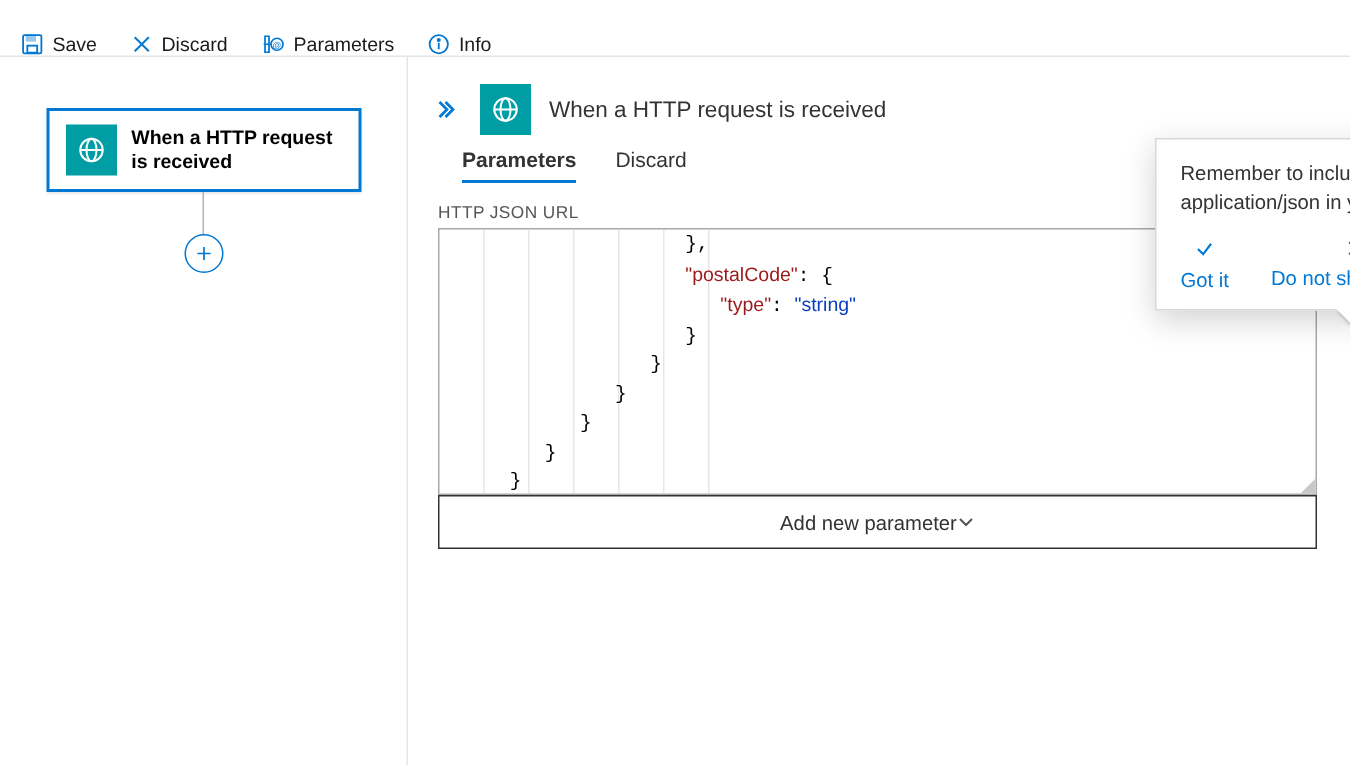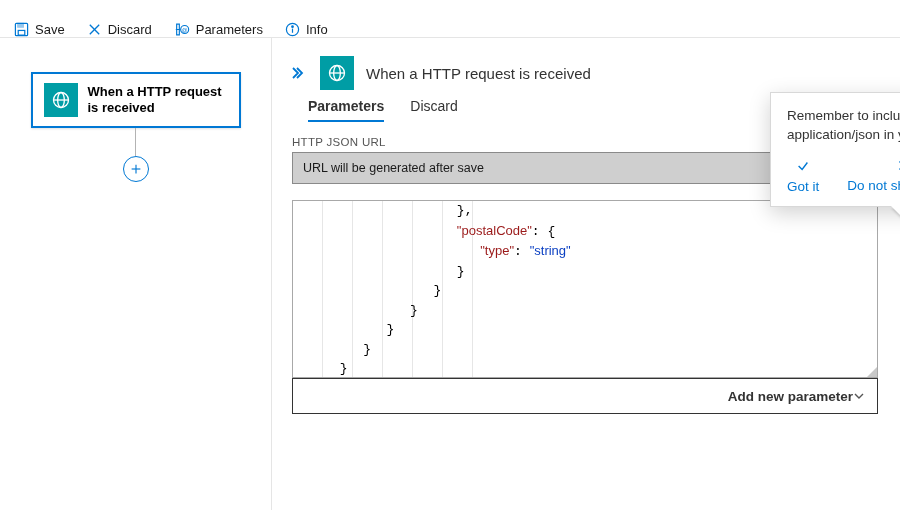--- a/index.html
+++ b/index.html
@@ -39,21 +39,21 @@
   .schema-box { width:100%; height:178px; border:1px solid #a8a8a8; background:#fff; overflow:hidden; position:relative; }
   .schema-box .guides { position:absolute; top:0; bottom:0; left:0; display:flex; }
   .schema-box .guides span { width:30px; border-right:1px solid #e6e6e6; }
   .schema-box pre { position:relative; z-index:1; font-family: Consolas, "Courier New", monospace; font-size:13px; line-height:1.5; white-space:pre; }
   .j-key { color:#9b1a1a; }
   .j-str { color:#0a3fc2; }
   .schema-corner { position:absolute; right:0; bottom:0; width:0; height:0; border-right:10px solid #c8c8c8; border-top:10px solid transparent; }
 
   .sample-link { margin:8px 0 18px 0; color:#0078d4; font-size:13px; cursor:pointer; }
 
-  .add-param { width:100%; height:36px; border:1px solid #333; background:#fff; font-size:13.5px; color:#333; display:flex; align-items:center; justify-content:flex-end; padding:0 12px; cursor:pointer;font-weight:bold; }
+  .add-param { width:100%; height:36px; border:1px solid #333; background:#fff; font-size:13.5px; color:#333; display:flex; align-items:center; justify-content:center; padding:0 12px; cursor:pointer; }
   .add-param .chev { color:#555; }
 
   
   .callout { position:absolute; top:54px; left:498px; width:382px; background:#fff; border:1px solid #d8d8d8; box-shadow:0 6px 20px rgba(0,0,0,.18); padding:14px 16px 12px 16px; font-size:13.5px; z-index:50; }
   .callout::after { content:""; position:absolute; bottom:-10px; left:120px; width:0; height:0; border-left:10px solid transparent; border-right:10px solid transparent; border-top:10px solid #fff; filter: drop-shadow(0 2px 1px rgba(0,0,0,.15)); }
   .callout .msg { color:#333; line-height:1.4; margin-bottom:14px; }
   .callout .actions { display:flex; gap:28px; color:#0078d4; }
   .callout .actions span { display:flex; align-items:center; gap:6px; cursor:pointer;flex-direction:column; }
 
   svg { display:block; }
@@ -143,29 +143,20 @@
       </div>
       <span class="head-title">When a HTTP request is received</span>
     </div>
 
     <div class="tabs">
       <div class="tab active">Parameters</div>
       <div class="tab">Discard</div>
     </div>
 
     <div class="field-label">HTTP JSON URL</div>
-    <div class="url-row">
-      <div class="url-box">URL will be generated after save</div>
-      <span class="copy-btn">
-        <svg width="17" height="17" viewBox="0 0 18 18" fill="none" stroke="#0078d4" stroke-width="1.3">
-            <rect x="3" y="3" width="9" height="11" rx="1"></rect>
-            <rect x="6" y="6" width="9" height="11" rx="1" fill="#fff"></rect>
-          </svg>
-      </span>
-    </div>
 
     <div class="schema-box">
       <div class="guides">
           <span></span>
           <span></span>
           <span></span>
           <span></span>
           <span></span>
           <span></span>
         </div>

